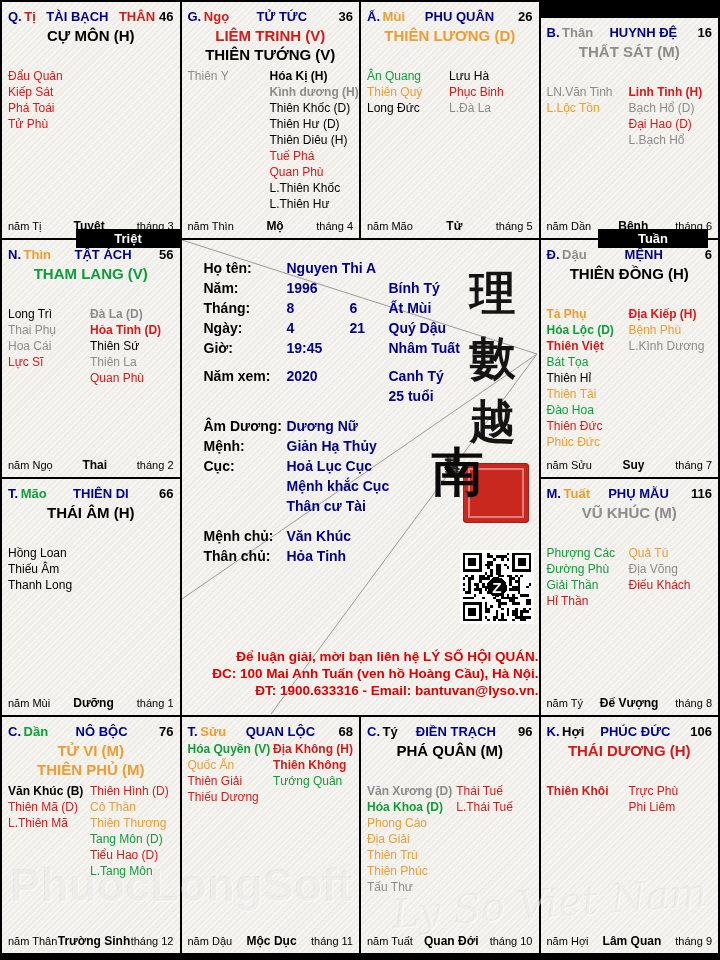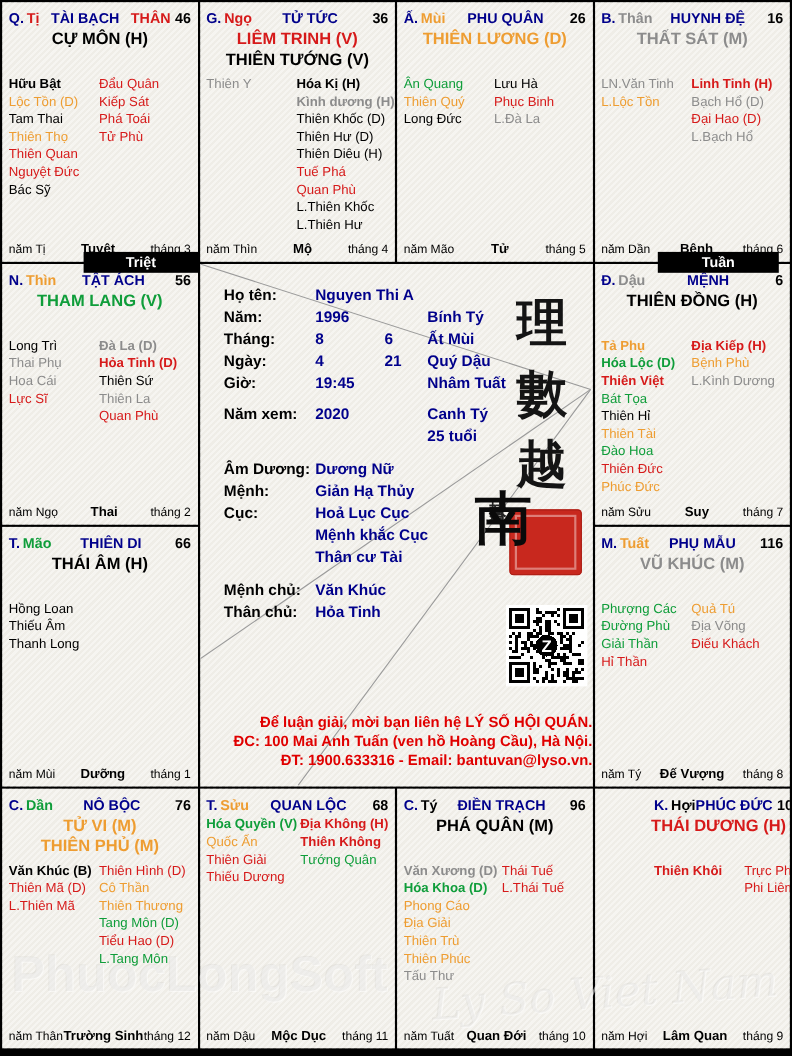--- a/index.html
+++ b/index.html
@@ -355,29 +355,20 @@
     <div class="hdr">
       <span class="canchi"><span class="stem">Q.</span> <span class="branch c-red">Tị</span></span>
       <span class="pname">TÀI BẠCH</span>
       <span class="marker">THÂN</span>
       <span class="num">46</span>
     </div>
     <div class="titles">
         <div class="c-black">CỰ MÔN (H)</div>
       </div>
     <div class="stars">
-      <div class="col-l">
-          <div class="star c-black bold">Hữu Bật</div>
-          <div class="star c-orange">Lộc Tồn (D)</div>
-          <div class="star c-black">Tam Thai</div>
-          <div class="star c-orange">Thiên Thọ</div>
-          <div class="star c-red">Thiên Quan</div>
-          <div class="star c-red">Nguyệt Đức</div>
-          <div class="star c-black">Bác Sỹ</div>
-        </div>
       <div class="col-r">
           <div class="star c-red">Đẩu Quân</div>
           <div class="star c-red">Kiếp Sát</div>
           <div class="star c-red">Phá Toái</div>
           <div class="star c-red">Tử Phù</div>
         </div>
     </div>
     <div class="ftr">
       <span class="nam">năm Tị</span>
       <span class="stage">Tuyệt</span>
@@ -438,21 +429,21 @@
           <div class="star c-red">Phục Binh</div>
           <div class="star c-gray">L.Đà La</div>
         </div>
     </div>
     <div class="ftr">
       <span class="nam">năm Mão</span>
       <span class="stage">Tử</span>
       <span class="thang">tháng 5</span>
     </div>
   </div>
-    <div class="cell palace" style="grid-area: 1 / 4;">
+    <div class="cell palace" style="grid-area: 1 / 4; margin-top: 16px;">
     <div class="hdr">
       <span class="canchi"><span class="stem">B.</span> <span class="branch c-gray">Thân</span></span>
       <span class="pname">HUYNH ĐỆ</span>
       <span class="marker"></span>
       <span class="num">16</span>
     </div>
     <div class="titles">
         <div class="c-gray">THẤT SÁT (M)</div>
       </div>
     <div class="stars">
@@ -673,21 +664,21 @@
           <div class="star c-red">Thái Tuế</div>
           <div class="star c-red">L.Thái Tuế</div>
         </div>
     </div>
     <div class="ftr">
       <span class="nam">năm Tuất</span>
       <span class="stage">Quan Đới</span>
       <span class="thang">tháng 10</span>
     </div>
   </div>
-    <div class="cell palace" style="grid-area: 4 / 4; padding-left: 48px;">
+    <div class="cell palace" style="grid-area: 4 / 4;">
     <div class="hdr">
       <span class="canchi"><span class="stem">K.</span> <span class="branch c-black">Hợi</span></span>
       <span class="pname">PHÚC ĐỨC</span>
       <span class="marker"></span>
       <span class="num">106</span>
     </div>
     <div class="titles">
         <div class="c-red">THÁI DƯƠNG (H)</div>
       </div>
     <div class="stars">

